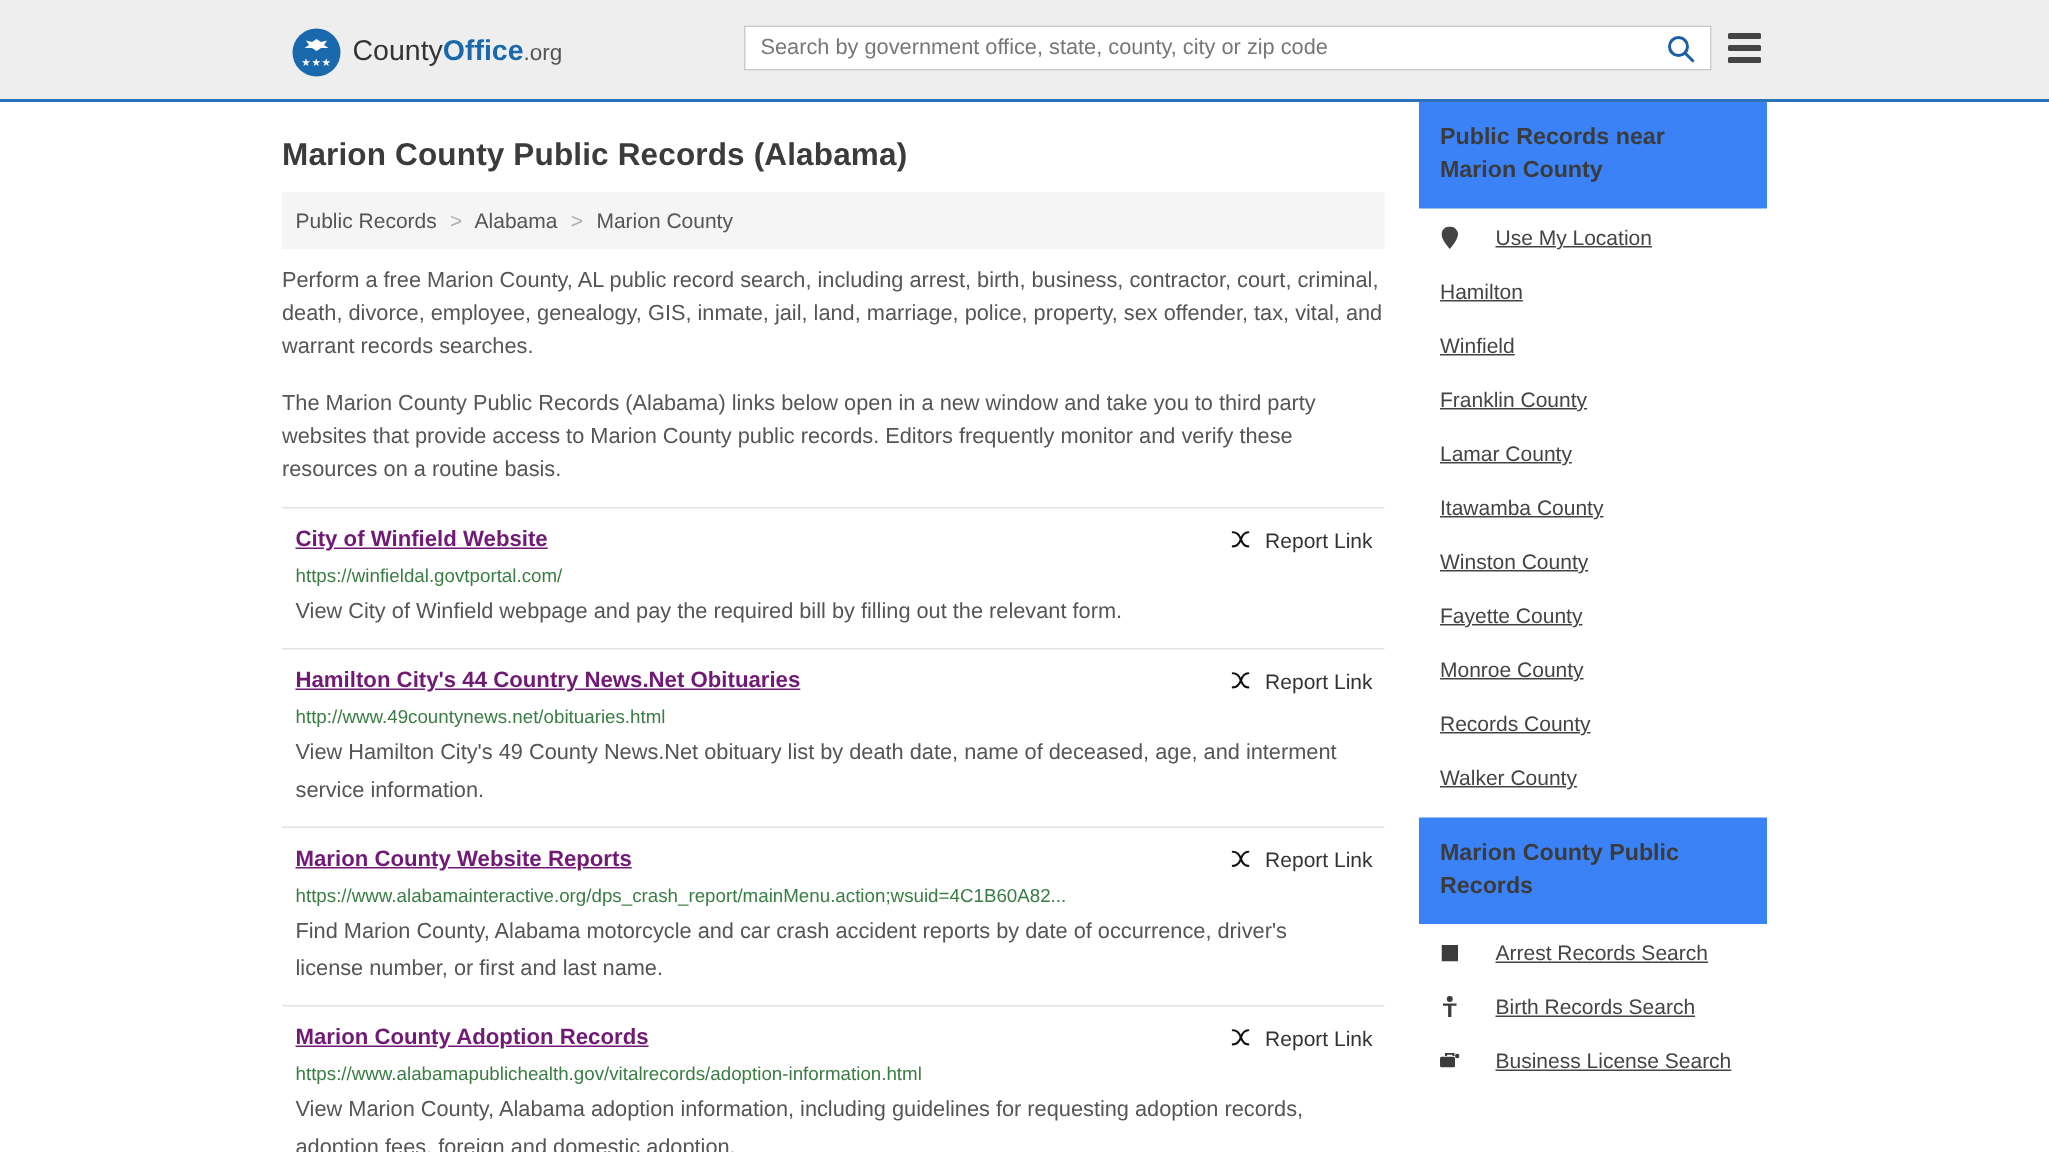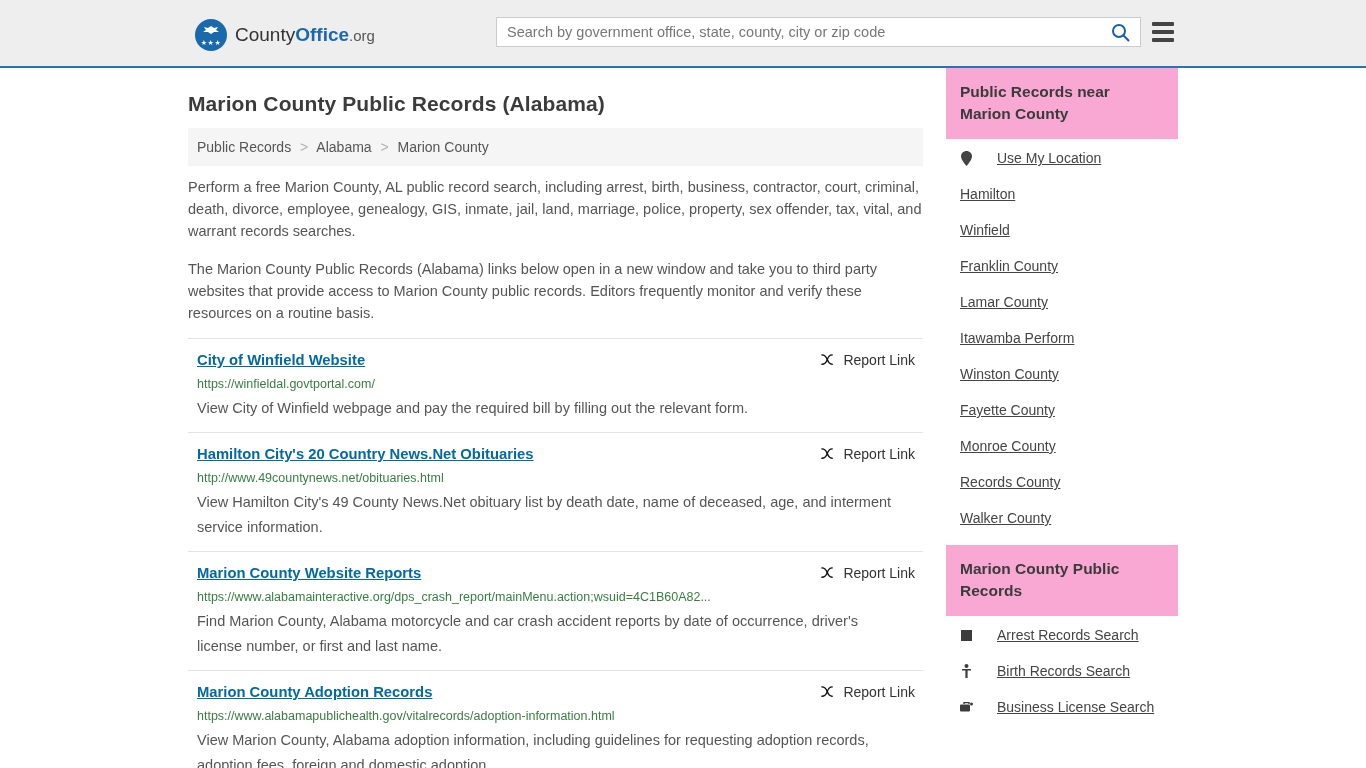--- a/index.html
+++ b/index.html
@@ -182,21 +182,21 @@
   .link-entry:first-child { }
   .entry-head {
     display: flex;
     align-items: flex-start;
     justify-content: space-between;
   }
   .entry-title {
     font-size: 14.8px;
     line-height: 19px;
     font-weight: bold;
-    color: #0369a1;
+    color: #701a75;
     text-decoration: underline;
     cursor: pointer;
     padding-right: 12px;
   }
   .report-link {
     display: flex;
     align-items: center;
     gap: 8px;
     flex: 0 0 auto;
     color: #333333;
@@ -219,21 +219,21 @@
     font-size: 14.5px;
     line-height: 25px;
     color: #555555;
     margin-top: 3px;
     padding-right: 20px;
   }
 
   
   .side-box { margin-bottom: 10px; }
   .side-head {
-    background: #f9a8d4;
+    background: #3b82f6;
     padding: 13px 14px 14px 14px;
     font-size: 15.5px;
     line-height: 22px;
     font-weight: bold;
     color: #3b3b3b;
   }
   .side-list { padding: 10px 0 0 14px; }
   .side-item {
     display: flex;
     align-items: center;
@@ -323,21 +323,21 @@
               </svg>
               <span>Report Link</span>
             </div>
           </div>
           <div class="entry-url">https://winfieldal.govtportal.com/</div>
           <div class="entry-desc">View City of Winfield webpage and pay the required bill by filling out the relevant form.</div>
         </article>
 
         <article class="link-entry">
           <div class="entry-head">
-            <a class="entry-title" href="#">Hamilton City's 20 Country News.Net Obituaries</a>
+            <a class="entry-title" href="#">Hamilton City's 44 Country News.Net Obituaries</a>
             <div class="report-link">
               <svg class="unlink-icon" viewBox="0 0 16 16" xmlns="http://www.w3.org/2000/svg">
                 <path d="M2 2 C5.5 2 6.8 4.5 7.6 6.6 C8.4 8.8 9.3 12 13 12" fill="none" stroke="#111" stroke-width="1.5" stroke-linecap="round"></path>
                 <path d="M13 2 C9.3 2 8.4 5.2 7.6 7.4 C6.8 9.5 5.5 12 2 12" fill="none" stroke="#111" stroke-width="1.5" stroke-linecap="round"></path>
               </svg>
               <span>Report Link</span>
             </div>
           </div>
           <div class="entry-url">http://www.49countynews.net/obituaries.html</div>
           <div class="entry-desc">View Hamilton City's 49 County News.Net obituary list by death date, name of deceased, age, and interment service information.</div>
@@ -395,21 +395,21 @@
           <div class="side-item no-ico">
             <a href="#">Winfield</a>
           </div>
           <div class="side-item no-ico">
             <a href="#">Franklin County</a>
           </div>
           <div class="side-item no-ico">
             <a href="#">Lamar County</a>
           </div>
           <div class="side-item no-ico">
-            <a href="#">Itawamba Perform</a>
+            <a href="#">Itawamba County</a>
           </div>
           <div class="side-item no-ico">
             <a href="#">Winston County</a>
           </div>
           <div class="side-item no-ico">
             <a href="#">Fayette County</a>
           </div>
           <div class="side-item no-ico">
             <a href="#">Monroe County</a>
           </div>

